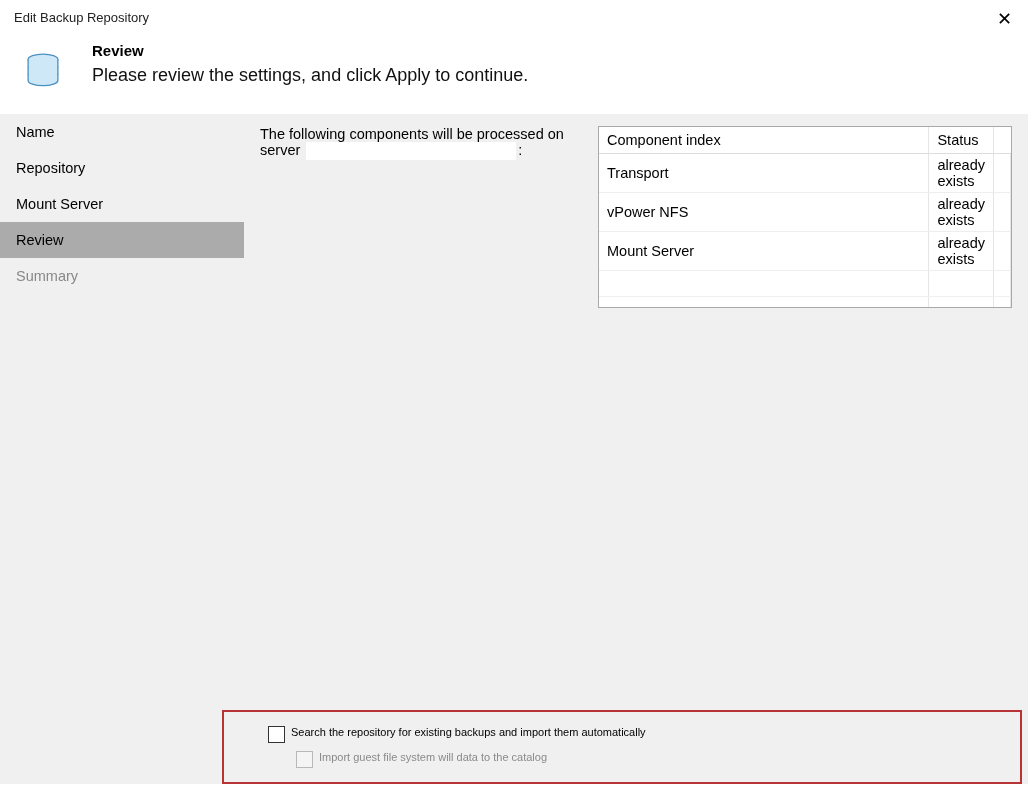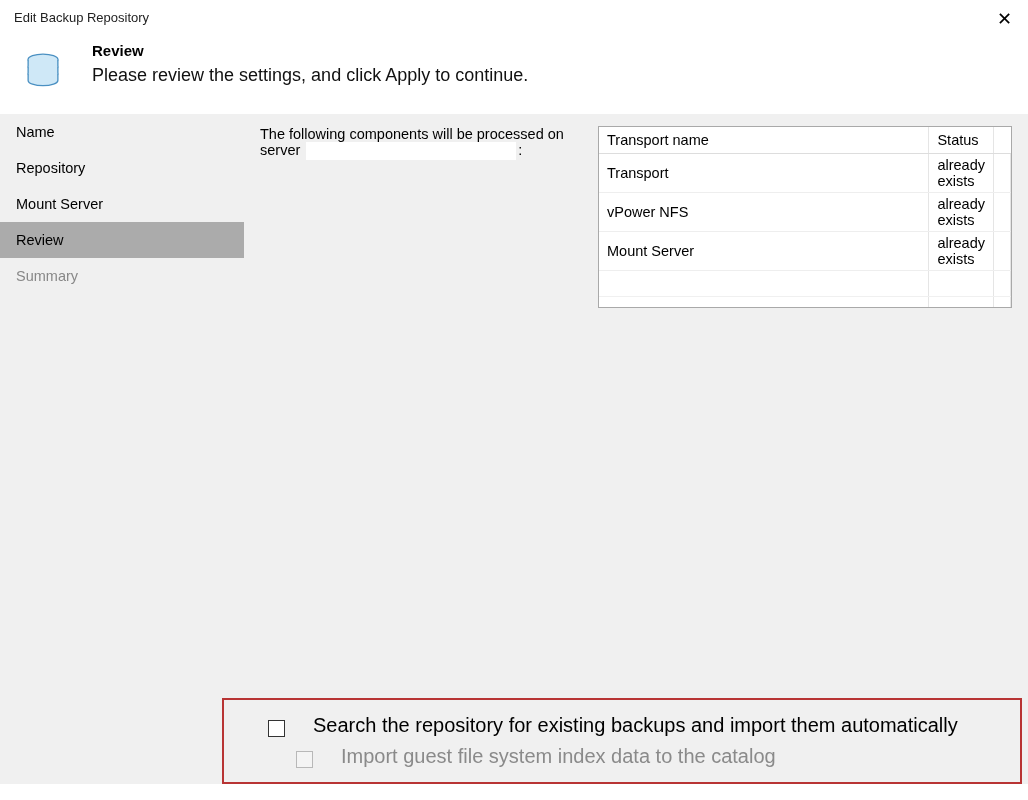--- a/index.html
+++ b/index.html
@@ -95,23 +95,23 @@
       position: absolute;
       left: -22px;
       right: 6px;
       bottom: 0px;
       border: 2px solid #b83434;
       padding: 14px 18px 14px 44px;
       background: transparent;
     }
     .checkbox-row {
       display: flex;
-      align-items: flex-end;
-      gap: 28px;
-      font-size: 20px;
+      align-items: flex-start;
+      gap: 6px;
+      font-size: 11px;
       margin-bottom: 8px;
     }
     .checkbox-row.indented { margin-left: 28px; margin-bottom: 0; }
     .checkbox-row.disabled { color: #8a8a8a; }
     .chk {
       width: 17px; height: 17px;
       border: 1px solid #333;
       background: #fff;
       display: inline-block;
       flex-shrink: 0;
@@ -151,21 +151,21 @@
   <div class="content">
     <div class="intro-line">
       <span>The following components will be processed on server</span>
       <span class="intro-server"></span><span>:</span>
     </div>
 
     <div class="table-wrap">
       <table>
         <thead>
           <tr>
-            <th class="col-name">Transport name</th>
+            <th class="col-name">Component index</th>
             <th class="col-status">Status</th>
             <th class="col-gutter"></th>
           </tr>
         </thead>
         <tbody>
           <tr>
             <td>Transport</td>
             <td>already exists</td>
             <td></td>
           </tr>
@@ -193,17 +193,17 @@
       </table>
     </div>
 
     <div class="bottom-box">
       <label class="checkbox-row">
         <span class="chk"></span>
         <span>Search the repository for existing backups and import them automatically</span>
       </label>
       <label class="checkbox-row indented disabled">
         <span class="chk"></span>
-        <span>Import guest file system index data to the catalog</span>
+        <span>Import guest file system will data to the catalog</span>
       </label>
     </div>
   </div>
 </div>
 
 </body></html>

